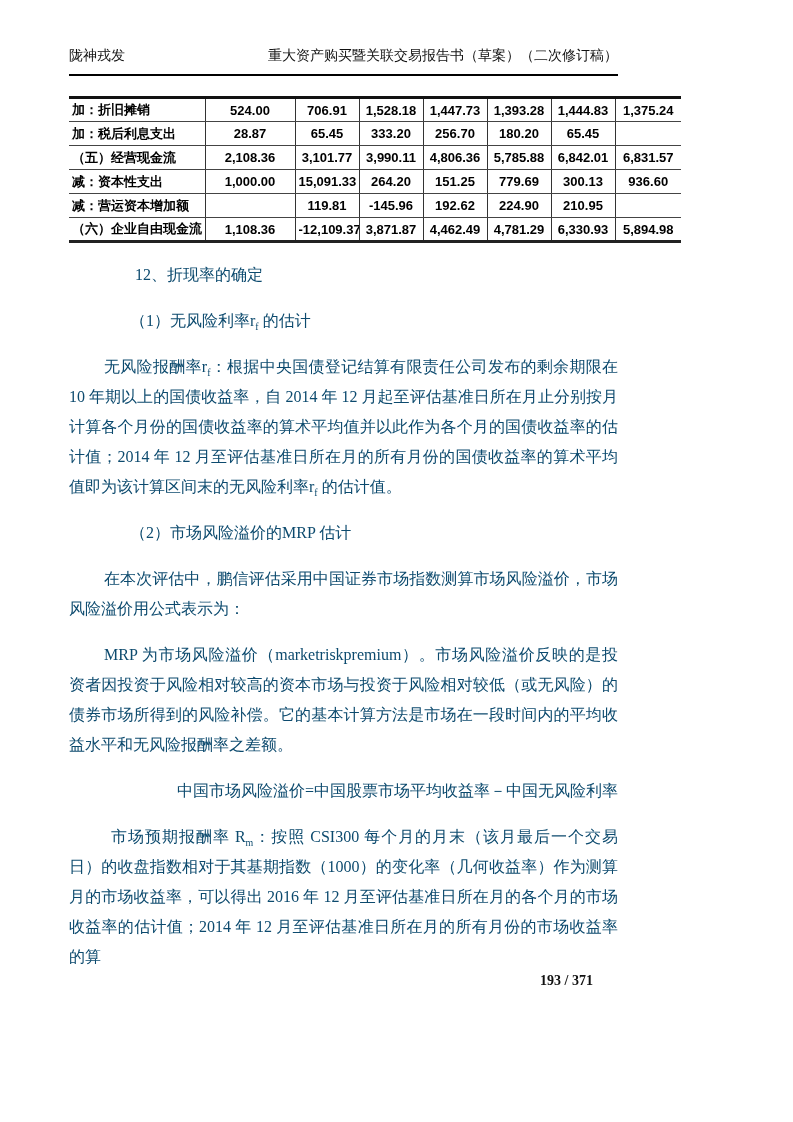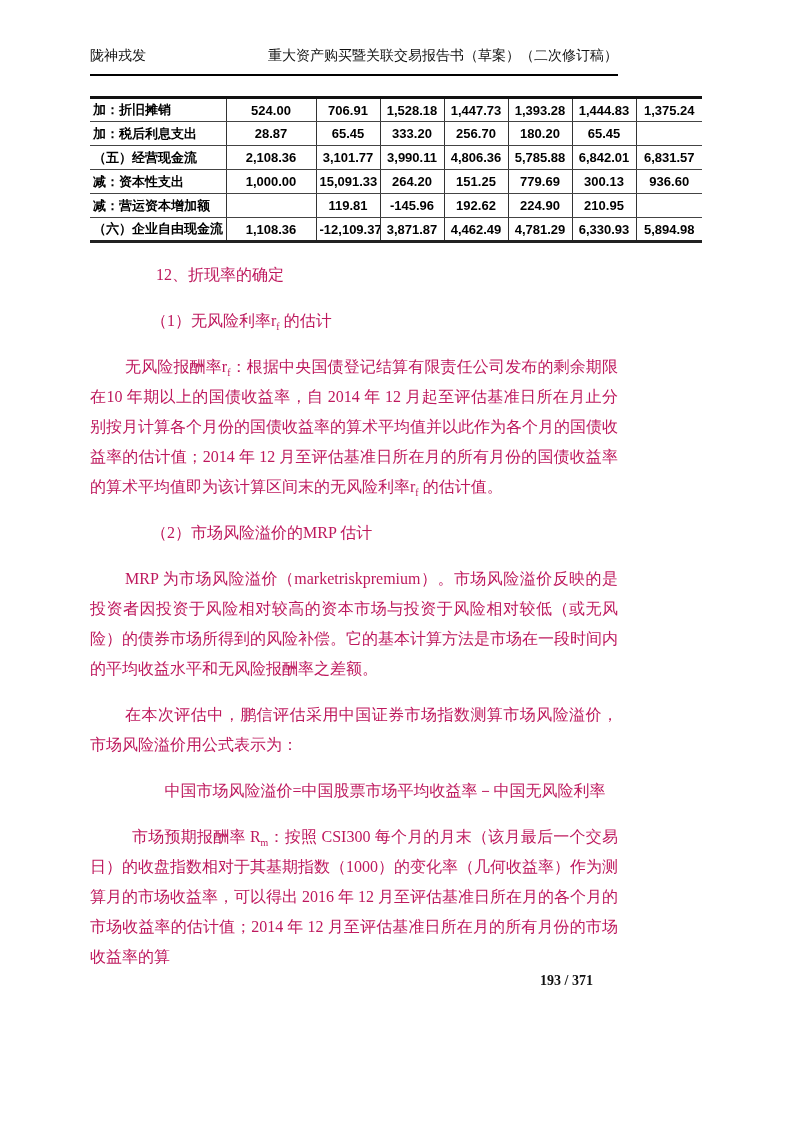--- a/index.html
+++ b/index.html
@@ -4,21 +4,21 @@
 <style>
   * { box-sizing: border-box; }
   html, body { margin: 0; padding: 0; background: #ffffff; }
   .page {
     position: relative;
     width: 706px;
     height: 1122px;
     background: #ffffff;
     color: #111111;
     font-family: "Liberation Serif", serif;
-    padding: 46px 88px 0 90px;
+    padding: 46px 88px 0 69px;
     overflow: hidden;
   }
   
   .header {
     display: flex;
     justify-content: space-between;
     align-items: flex-end;
     font-size: 14px;
     line-height: 20px;
     padding-bottom: 8px;
@@ -48,26 +48,26 @@
   table.cashflow td:last-child { border-right: none; }
   table.cashflow tr:last-child td { border-bottom: none; }
   td.row-label { text-align: left; padding-left: 5px; }
   td.num { text-align: center; padding-right: 4px; }
   
   .content {
     margin-top: 17px;
     font-size: 16px;
     line-height: 30px;
     text-align: justify;
-    color: #be185d;
+    color: #0c4a6e;
   }
   .content p { margin: 0 0 16px 0; text-indent: 35px; }
   .content p.h-num { text-indent: 66px; }
   .content p.h-sub { text-indent: 61px; }
-  .content p.formula { text-indent: 62px; text-align: center; }
+  .content p.formula { text-indent: 62px; text-align: right; }
   .content p.last { margin-bottom: 0; text-indent: 42px; }
   sub { font-size: 0.62em; line-height: 0; }
   
   .footer {
     position: absolute;
     top: 973px;
     right: 113px;
     font-size: 14px;
     font-weight: bold;
     color: #111111;
@@ -163,23 +163,23 @@
 
     <p class="h-num">12、折现率的确定</p>
 
     <p class="h-sub"><span>（1）无风险利率r</span><sub>f</sub><span> 的估计</span></p>
 
     <p><span>无风险报酬率r</span><sub>f</sub><span>：根据中央国债登记结算有限责任公司发布的剩余期限在10 年期以上的国债收益率，自 2014 年 12 月起至评估基准日所在月止分别按月计算各个月份的国债收益率的算术平均值并以此作为各个月的国债收益率的估计值；2014 年 12 月至评估基准日所在月的所有月份的国债收益率的算术平均值即为该计算区间末的无风险利率r</span><sub>f</sub><span> 的估计值。</span></p>
 
 
     <p class="h-sub">（2）市场风险溢价的MRP 估计</p>
 
+    <p>在本次评估中，鹏信评估采用中国证券市场指数测算市场风险溢价，市场风险溢价用公式表示为：</p>
+
     <p>MRP 为市场风险溢价（marketriskpremium）。市场风险溢价反映的是投资者因投资于风险相对较高的资本市场与投资于风险相对较低（或无风险）的债券市场所得到的风险补偿。它的基本计算方法是市场在一段时间内的平均收益水平和无风险报酬率之差额。</p>
-
-    <p>在本次评估中，鹏信评估采用中国证券市场指数测算市场风险溢价，市场风险溢价用公式表示为：</p>
 
     <p class="formula">中国市场风险溢价=中国股票市场平均收益率－中国无风险利率</p>
 
     <p class="last"><span>市场预期报酬率 R</span><sub>m</sub><span>：按照 CSI300 每个月的月末（该月最后一个交易日）的收盘指数相对于其基期指数（1000）的变化率（几何收益率）作为测算月的市场收益率，可以得出 2016 年 12 月至评估基准日所在月的各个月的市场收益率的估计值；2014 年 12 月至评估基准日所在月的所有月份的市场收益率的算</span></p>
 
   </div>
 
   <div class="footer">193 / 371</div>
 
 </div>

